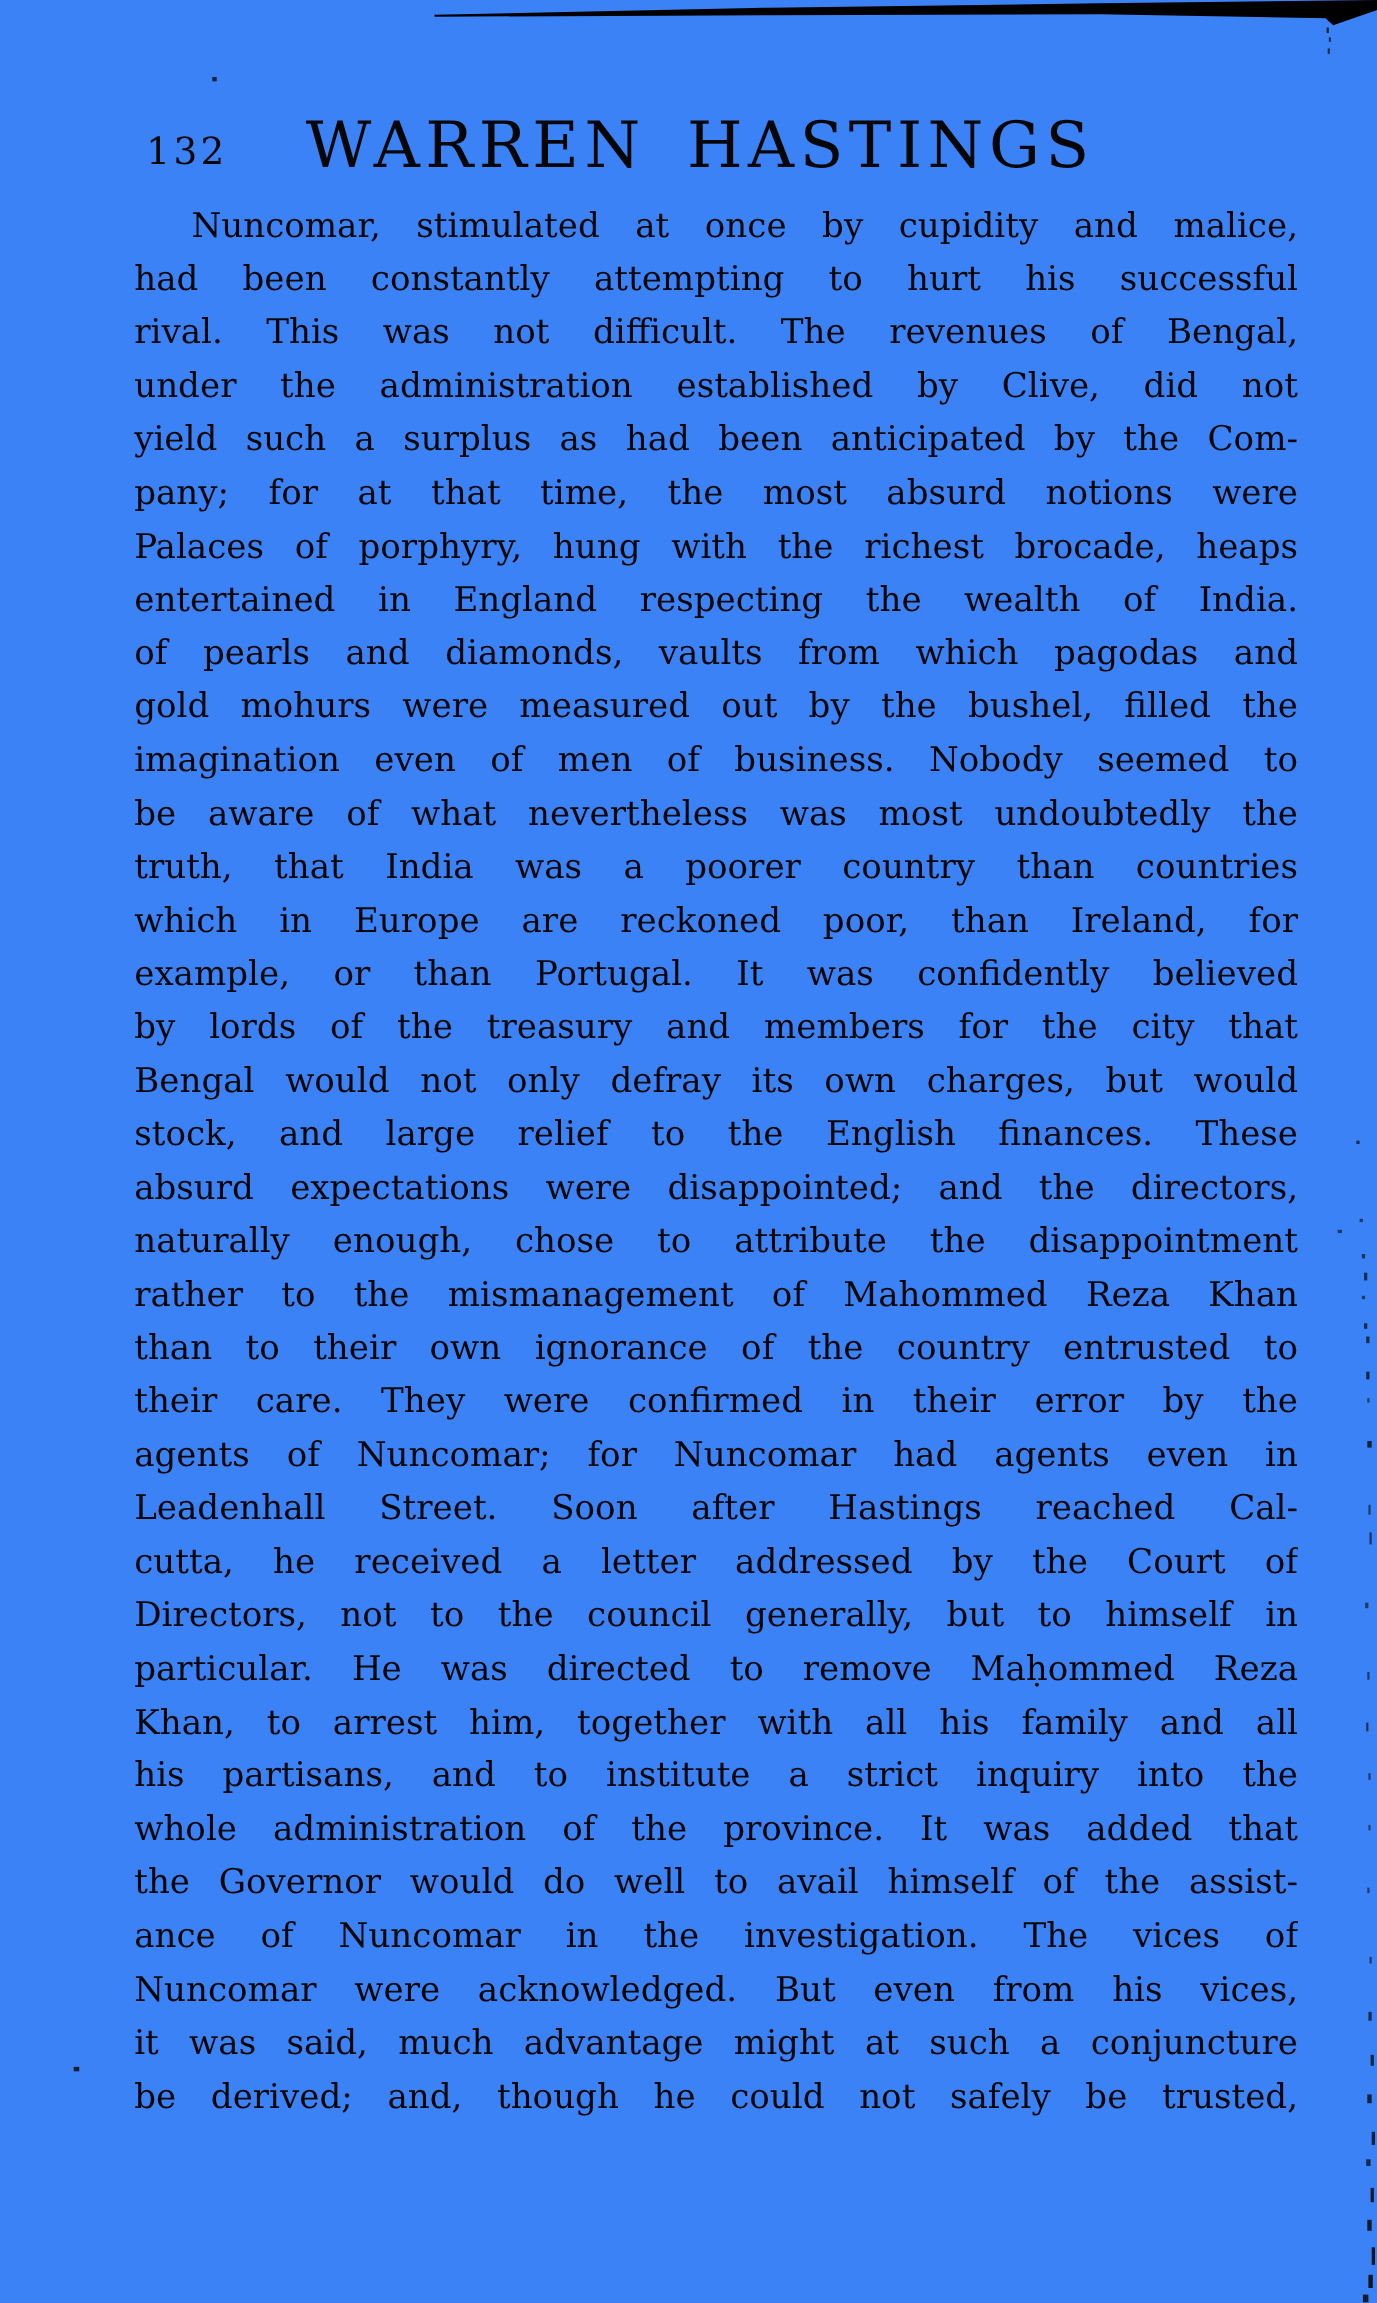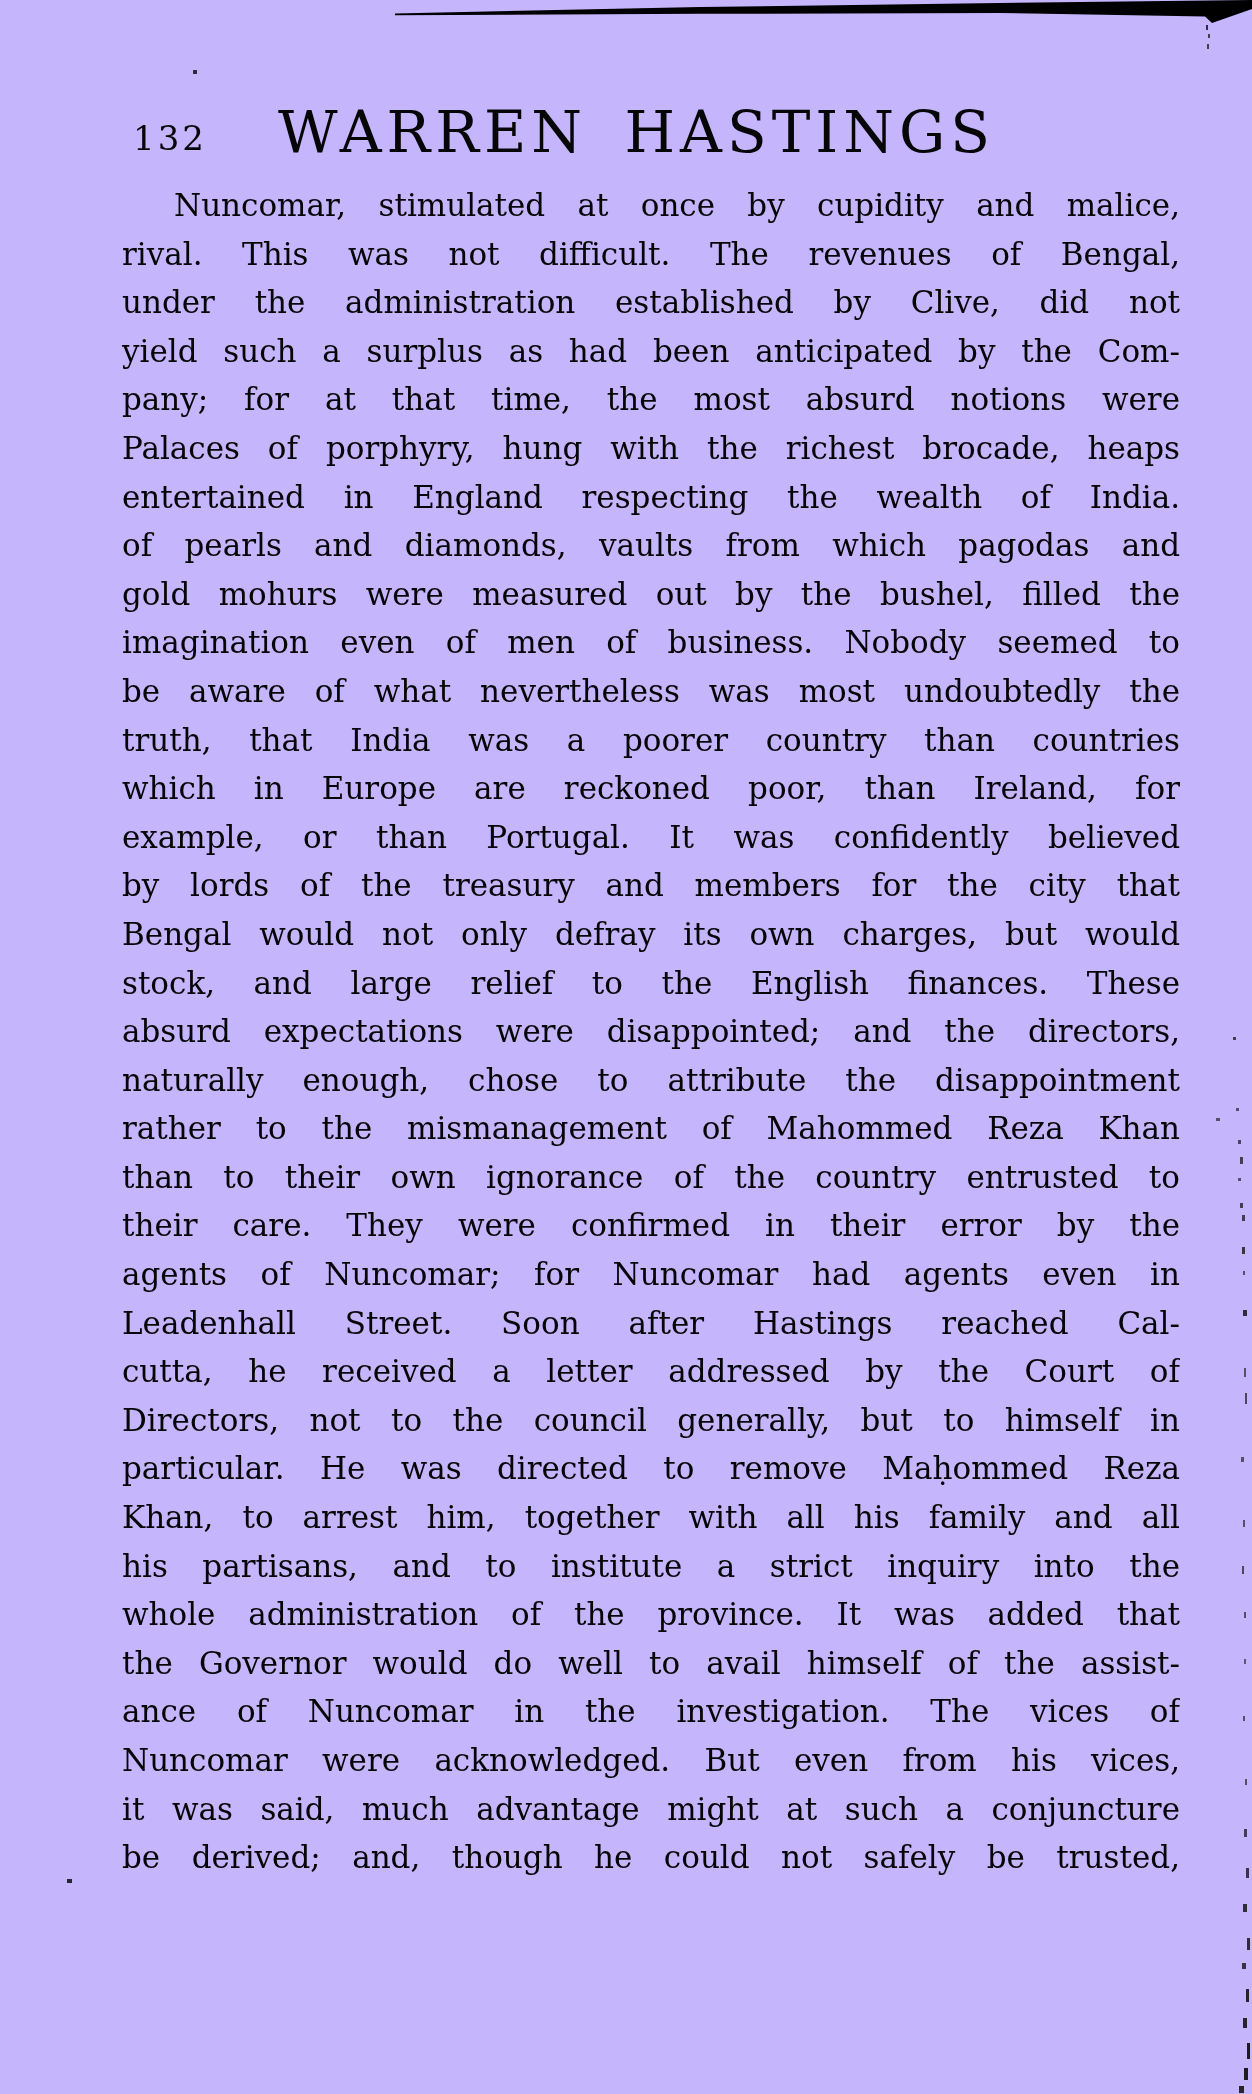--- a/index.html
+++ b/index.html
@@ -1,20 +1,20 @@
 <!DOCTYPE html>
 <html><head>
 <meta charset="utf-8">
 <style>
   html, body { margin: 0; padding: 0; background: #ffffff; }
   .page {
     position: relative;
     width: 1252px;
     height: 2094px;
-    background: #c4b5fd;
+    background: #3b82f6;
     overflow: hidden;
     font-family: "DejaVu Serif", "Liberation Serif", serif;
     color: #060606;
   }
   .top-artifact {
     position: absolute;
     top: 0; left: 0;
     width: 1252px; height: 60px;
     display: block;
   }
@@ -65,20 +65,21 @@
   <svg class="top-artifact" viewBox="0 0 1252 60" xmlns="http://www.w3.org/2000/svg">
     <polygon fill="#000000" points="395,13.5 700,7 1000,3 1252,0 1252,9 1212,23 1205,16.5 1000,13 700,13.8 395,15.2"></polygon>
   </svg>
 
   <span class="page-number">132</span>
 
   <div class="running-head">WARREN HASTINGS</div>
 
   <main class="body-text">
       <div class="text-line">Nuncomar, stimulated at once by cupidity and malice,</div>
+      <div class="text-line">had been constantly attempting to hurt his successful</div>
       <div class="text-line">rival. This was not difficult. The revenues of Bengal,</div>
       <div class="text-line">under the administration established by Clive, did not</div>
       <div class="text-line">yield such a surplus as had been anticipated by the Com-</div>
       <div class="text-line">pany; for at that time, the most absurd notions were</div>
       <div class="text-line">Palaces of porphyry, hung with the richest brocade, heaps</div>
       <div class="text-line">entertained in England respecting the wealth of India.</div>
       <div class="text-line">of pearls and diamonds, vaults from which pagodas and</div>
       <div class="text-line">gold mohurs were measured out by the bushel, filled the</div>
       <div class="text-line">imagination even of men of business. Nobody seemed to</div>
       <div class="text-line">be aware of what nevertheless was most undoubtedly the</div>

